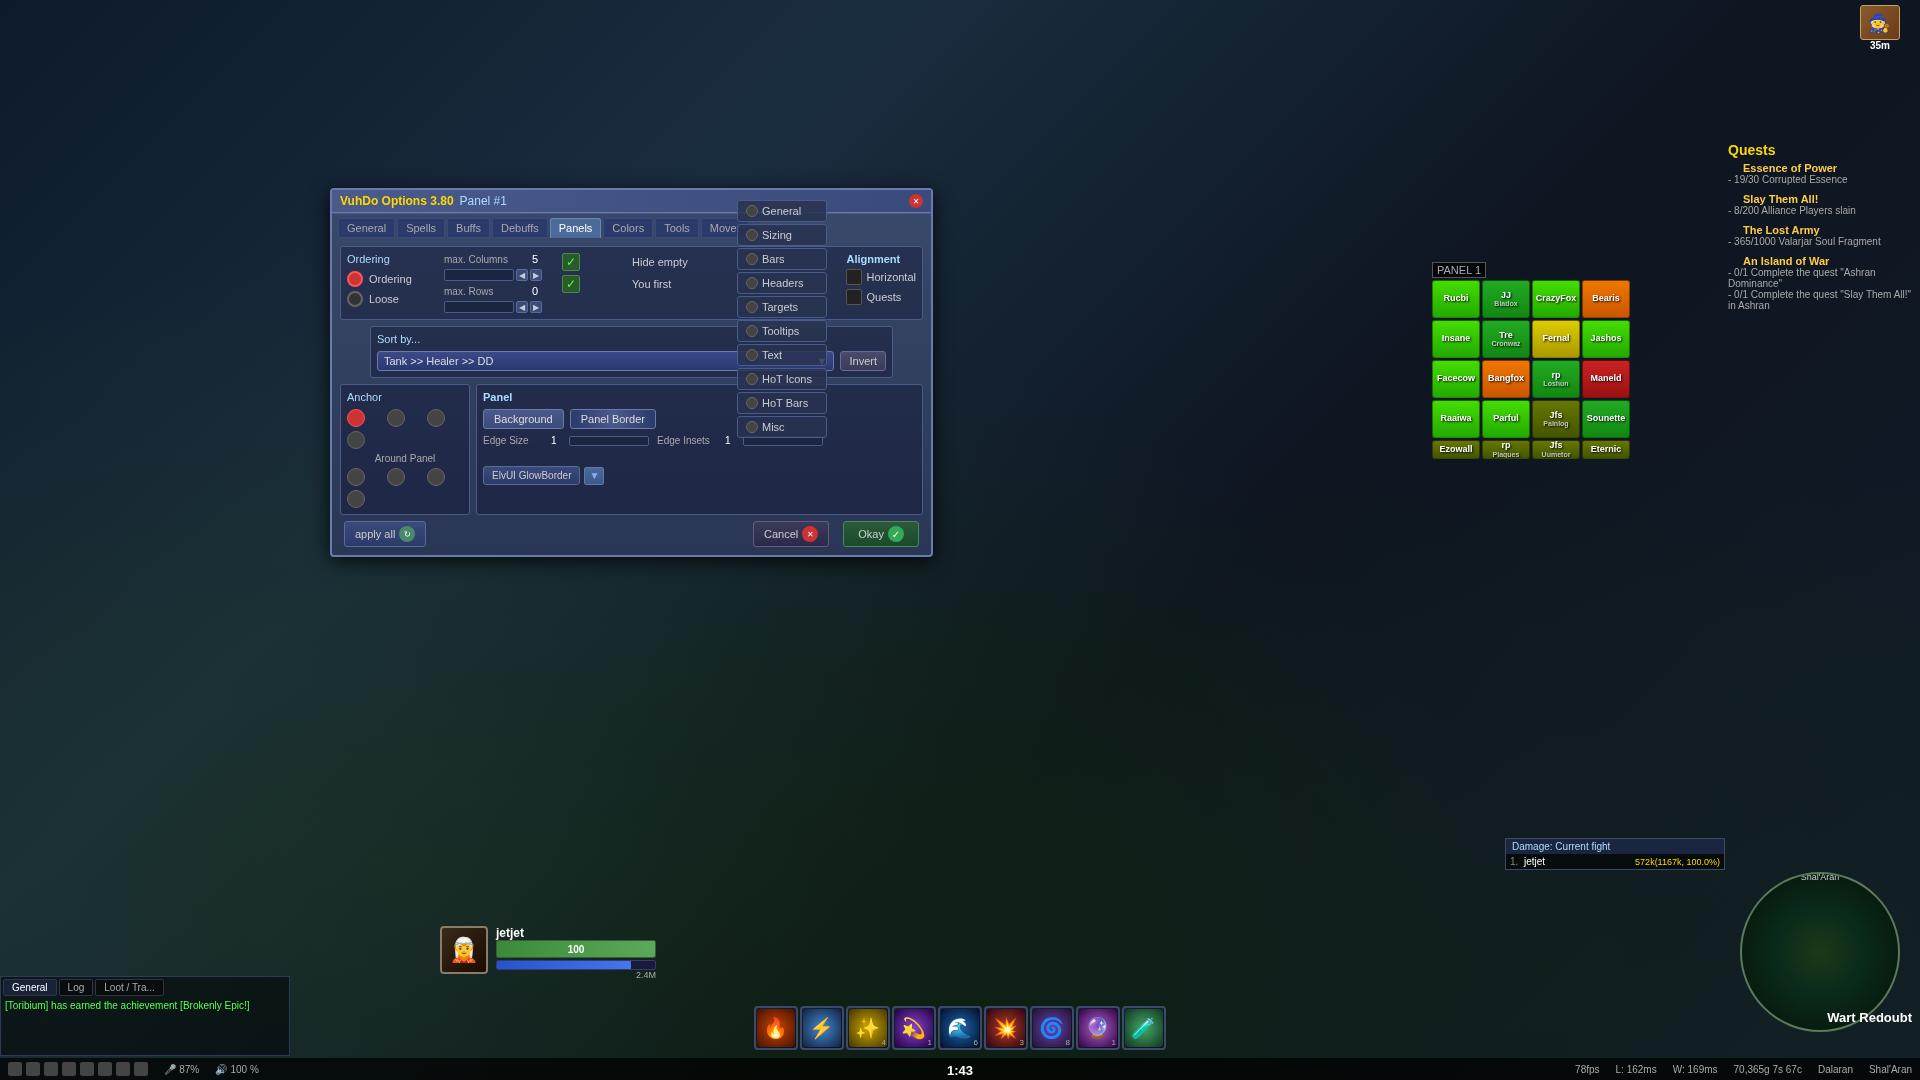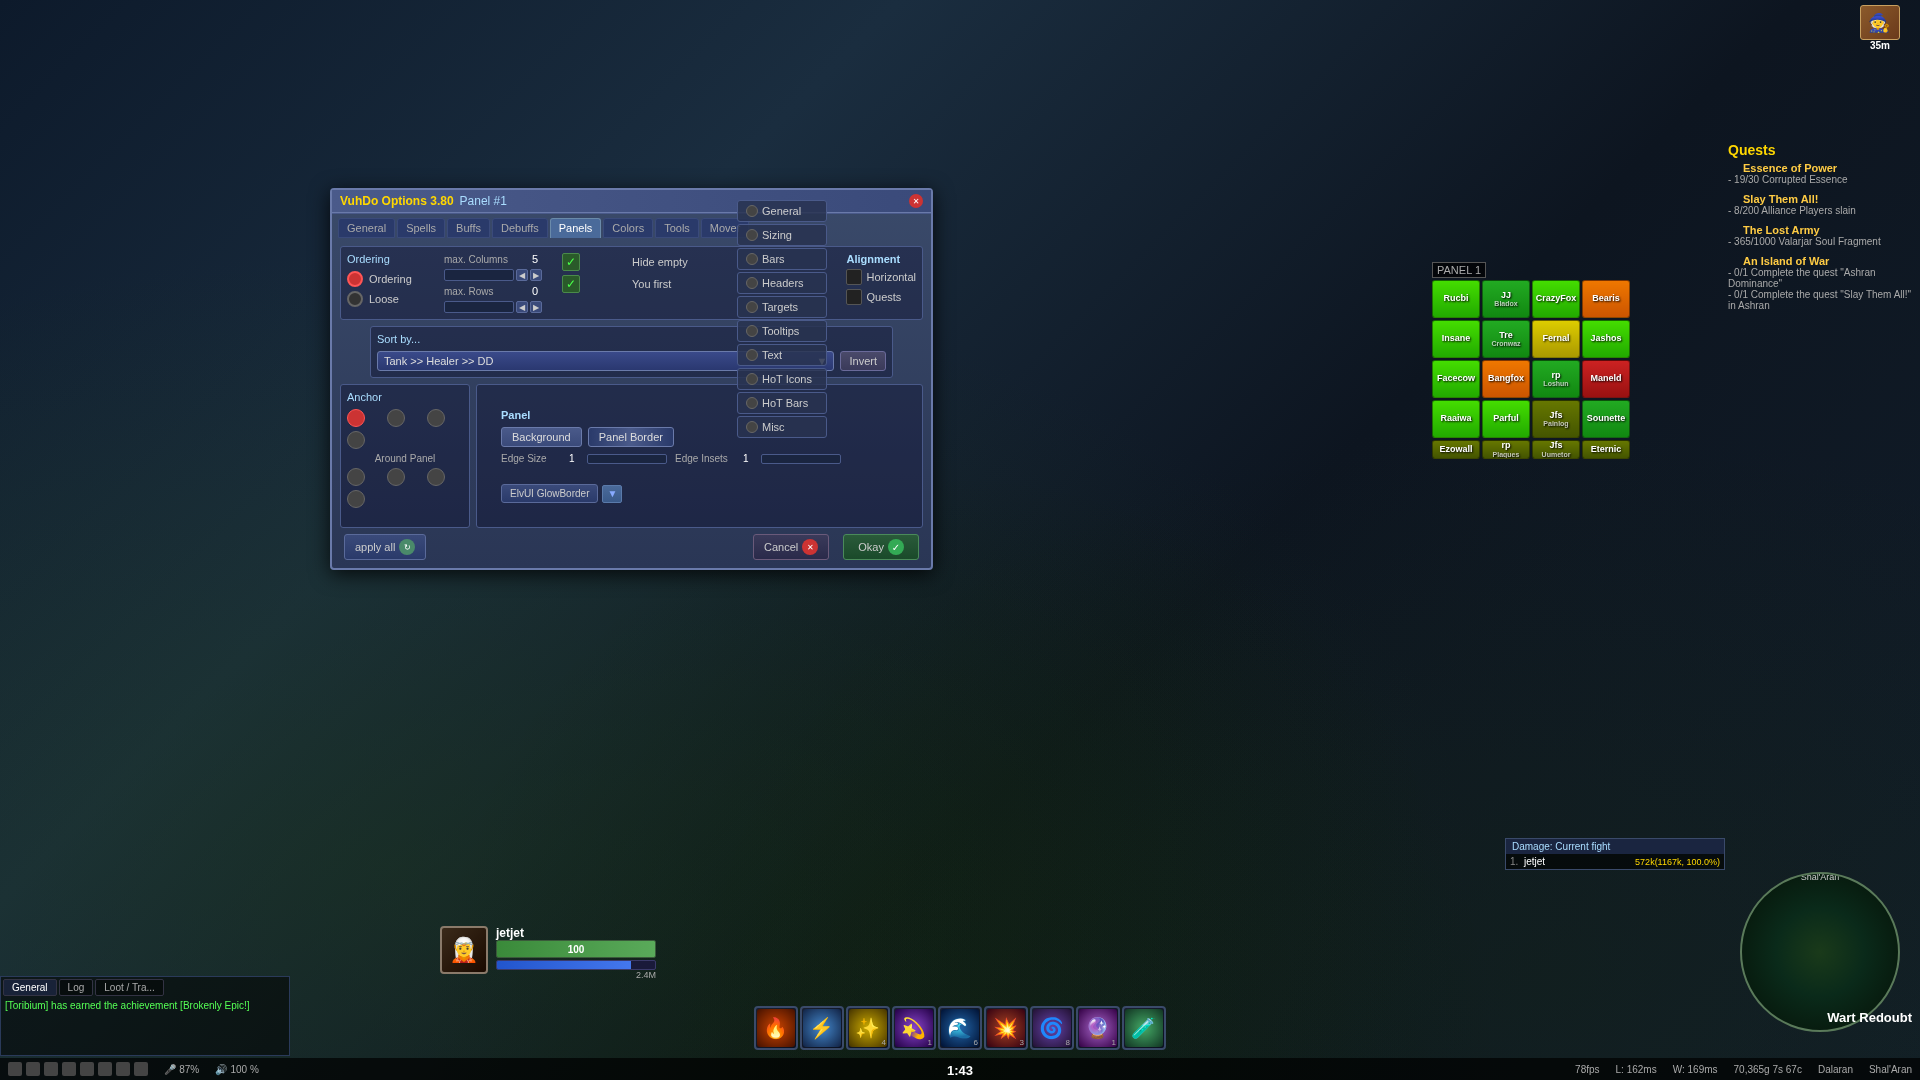--- a/index.html
+++ b/index.html
@@ -345,21 +345,21 @@
       color: #aaa;
       font-size: 10px;
       text-align: center;
     }
 
     .panel-options {
       flex: 1;
       background: rgba(0,0,30,0.3);
       border: 1px solid #4a5a8a;
       border-radius: 3px;
-      padding: 24px;
+      padding: 6px;
     }
     .panel-options-title {
       color: #aaddff;
       font-size: 11px;
       font-weight: bold;
       margin-bottom: 6px;
     }
     .panel-btn-row {
       display: flex;
       gap: 6px;

